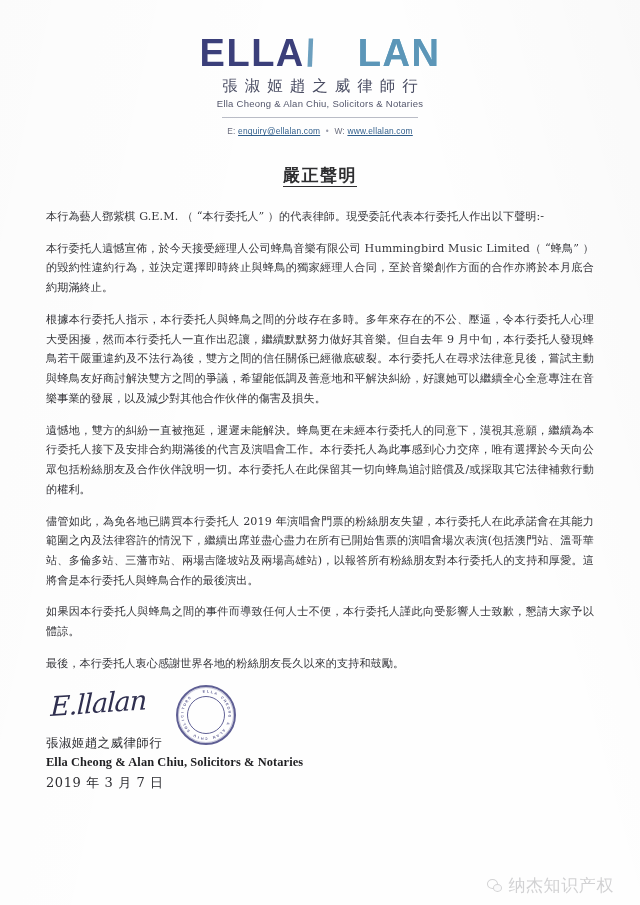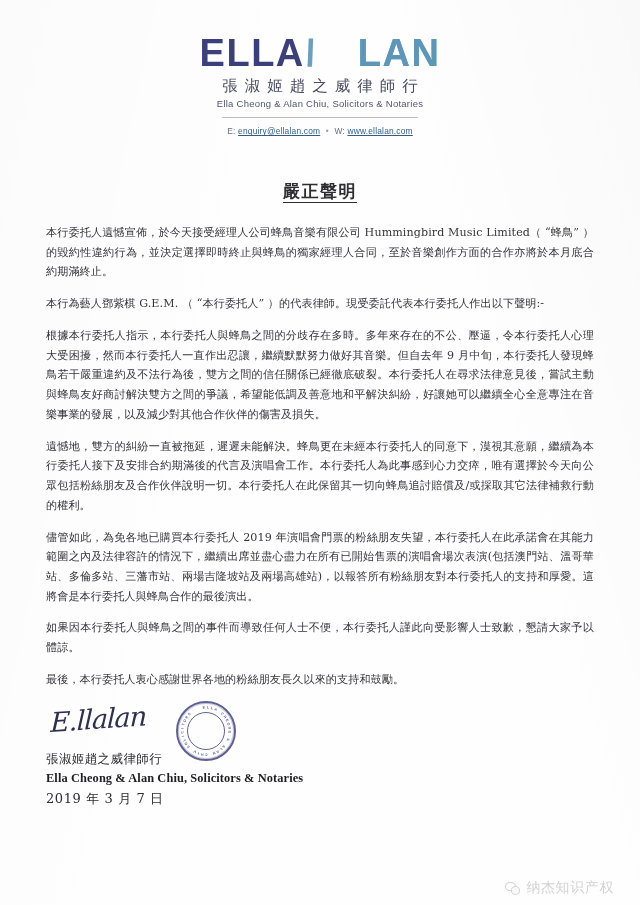--- a/index.html
+++ b/index.html
@@ -86,21 +86,21 @@
   .contact-line .lbl { color: #6a6d7d; }
   .contact-line .sep { color: #9a9dab; padding: 0 3px; }
   .contact-line .link {
     color: #2f5d8a;
     text-decoration: underline;
     margin-top: 44px;
   }
 
   
   .doc-title {
-    margin: 42px 0 20px;
+    margin: 26px 0 20px;
     text-align: center;
     font-family: "DejaVu Serif", "Liberation Serif", serif;
     font-weight: 700;
     font-size: 17px;
     letter-spacing: 1.5px;
     color: #2e2e30;
   }
   .doc-title span {
     border-bottom: 1.4px solid #2e2e30;
     padding-bottom: 1px;
@@ -216,21 +216,21 @@
   .wechat-icon .b1,
   .wechat-icon .b2 {
     position: absolute;
     border-radius: 50%;
     border: 1.2px solid #6f6f74;
   }
   .wechat-icon .b1 { width: 9px; height: 7.5px; left: 0; top: 0; }
   .wechat-icon .b2 { width: 7.5px; height: 6.2px; right: 0; bottom: 0; background: #f4f4f6; }
   .wm-text {
     font-family: "DejaVu Sans", "Liberation Sans", sans-serif;
-    font-size: 14px;
+    font-size: 17px;
     color: #6d6d72;
     letter-spacing: 0.6px;
     text-align: right;
   }
 </style>
 </head>
 <body>
 
 <div class="page">
 
@@ -253,22 +253,22 @@
       <span class="lbl">W:</span>
       <span class="link">www.ellalan.com</span>
     </div>
   </header>
 
   <h1 class="doc-title">
     <span>嚴正聲明</span>
   </h1>
 
   <main class="body-copy">
+    <p class="para">本行為藝人鄧紫棋 G.E.M. （ “本行委托人” ）的代表律師。現受委託代表本行委托人作出以下聲明:-</p>
     <p class="para">本行委托人遺憾宣佈，於今天接受經理人公司蜂鳥音樂有限公司 Hummingbird Music Limited（ “蜂鳥” ）的毀約性違約行為，並決定選擇即時終止與蜂鳥的獨家經理人合同，至於音樂創作方面的合作亦將於本月底合約期滿終止。</p>
-    <p class="para">本行為藝人鄧紫棋 G.E.M. （ “本行委托人” ）的代表律師。現受委託代表本行委托人作出以下聲明:-</p>
     <p class="para">根據本行委托人指示，本行委托人與蜂鳥之間的分歧存在多時。多年來存在的不公、壓逼，令本行委托人心理大受困擾，然而本行委托人一直作出忍讓，繼續默默努力做好其音樂。但自去年 9 月中旬，本行委托人發現蜂鳥若干嚴重違約及不法行為後，雙方之間的信任關係已經徹底破裂。本行委托人在尋求法律意見後，嘗試主動與蜂鳥友好商討解決雙方之間的爭議，希望能低調及善意地和平解決糾紛，好讓她可以繼續全心全意專注在音樂事業的發展，以及減少對其他合作伙伴的傷害及損失。</p>
     <p class="para">遺憾地，雙方的糾紛一直被拖延，遲遲未能解決。蜂鳥更在未經本行委托人的同意下，漠視其意願，繼續為本行委托人接下及安排合約期滿後的代言及演唱會工作。本行委托人為此事感到心力交瘁，唯有選擇於今天向公眾包括粉絲朋友及合作伙伴說明一切。本行委托人在此保留其一切向蜂鳥追討賠償及/或採取其它法律補救行動的權利。</p>
     <p class="para">儘管如此，為免各地已購買本行委托人 2019 年演唱會門票的粉絲朋友失望，本行委托人在此承諾會在其能力範圍之內及法律容許的情況下，繼續出席並盡心盡力在所有已開始售票的演唱會場次表演(包括澳門站、溫哥華站、多倫多站、三藩市站、兩場吉隆坡站及兩場高雄站)，以報答所有粉絲朋友對本行委托人的支持和厚愛。這將會是本行委托人與蜂鳥合作的最後演出。</p>
     <p class="para">如果因本行委托人與蜂鳥之間的事件而導致任何人士不便，本行委托人謹此向受影響人士致歉，懇請大家予以體諒。</p>
     <p class="para tight">最後，本行委托人衷心感謝世界各地的粉絲朋友長久以來的支持和鼓勵。</p>
   </main>
 
   <section class="sign-block">
     <div class="sig-row">
       <div class="signature">E.llalan</div>

